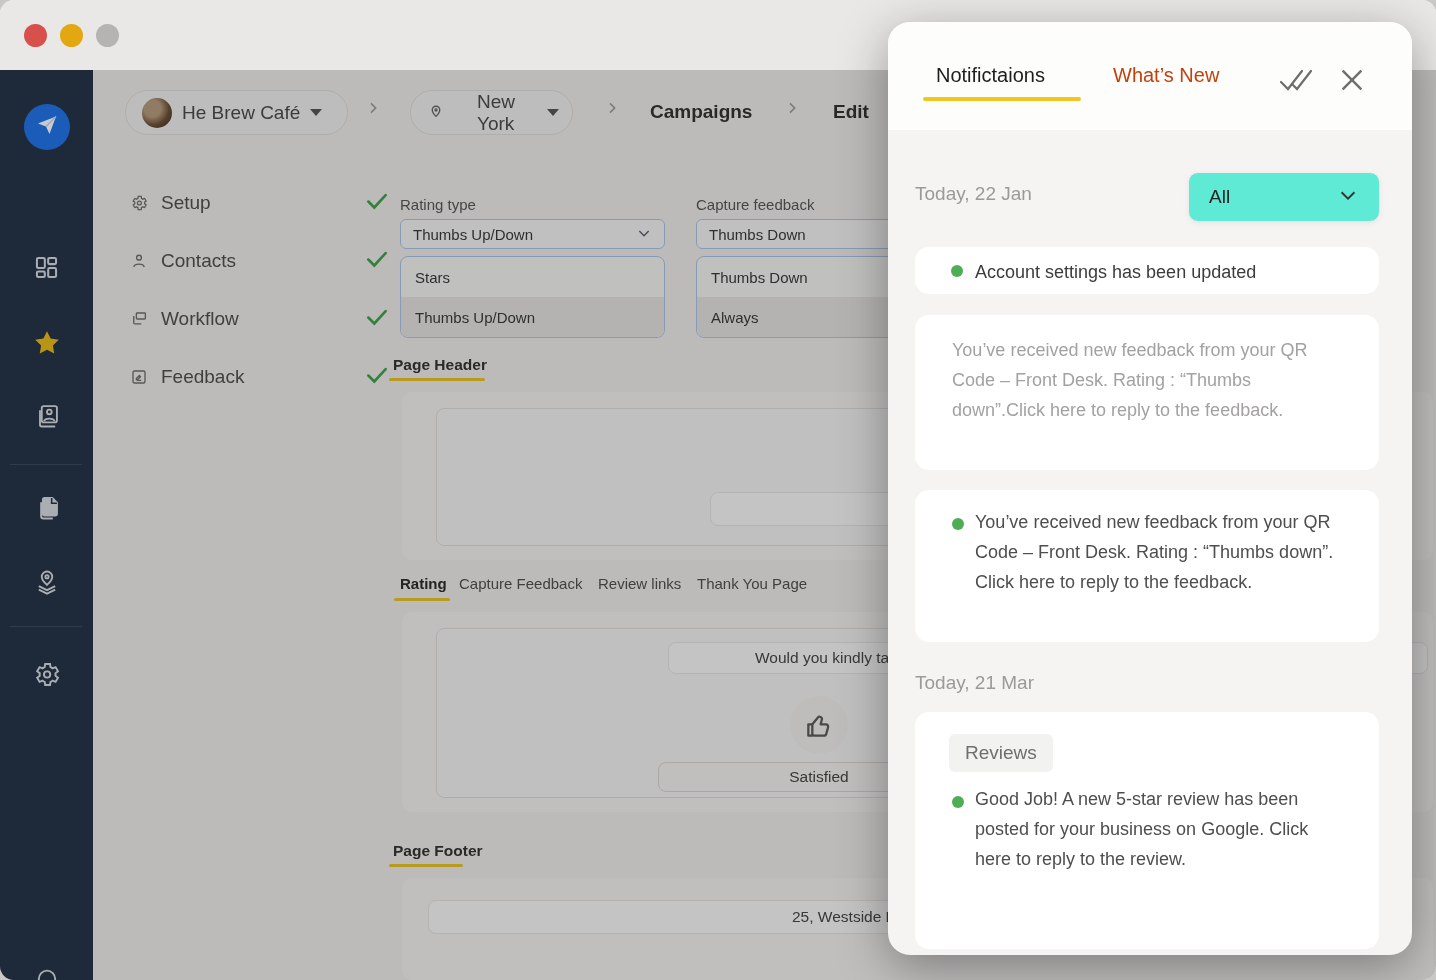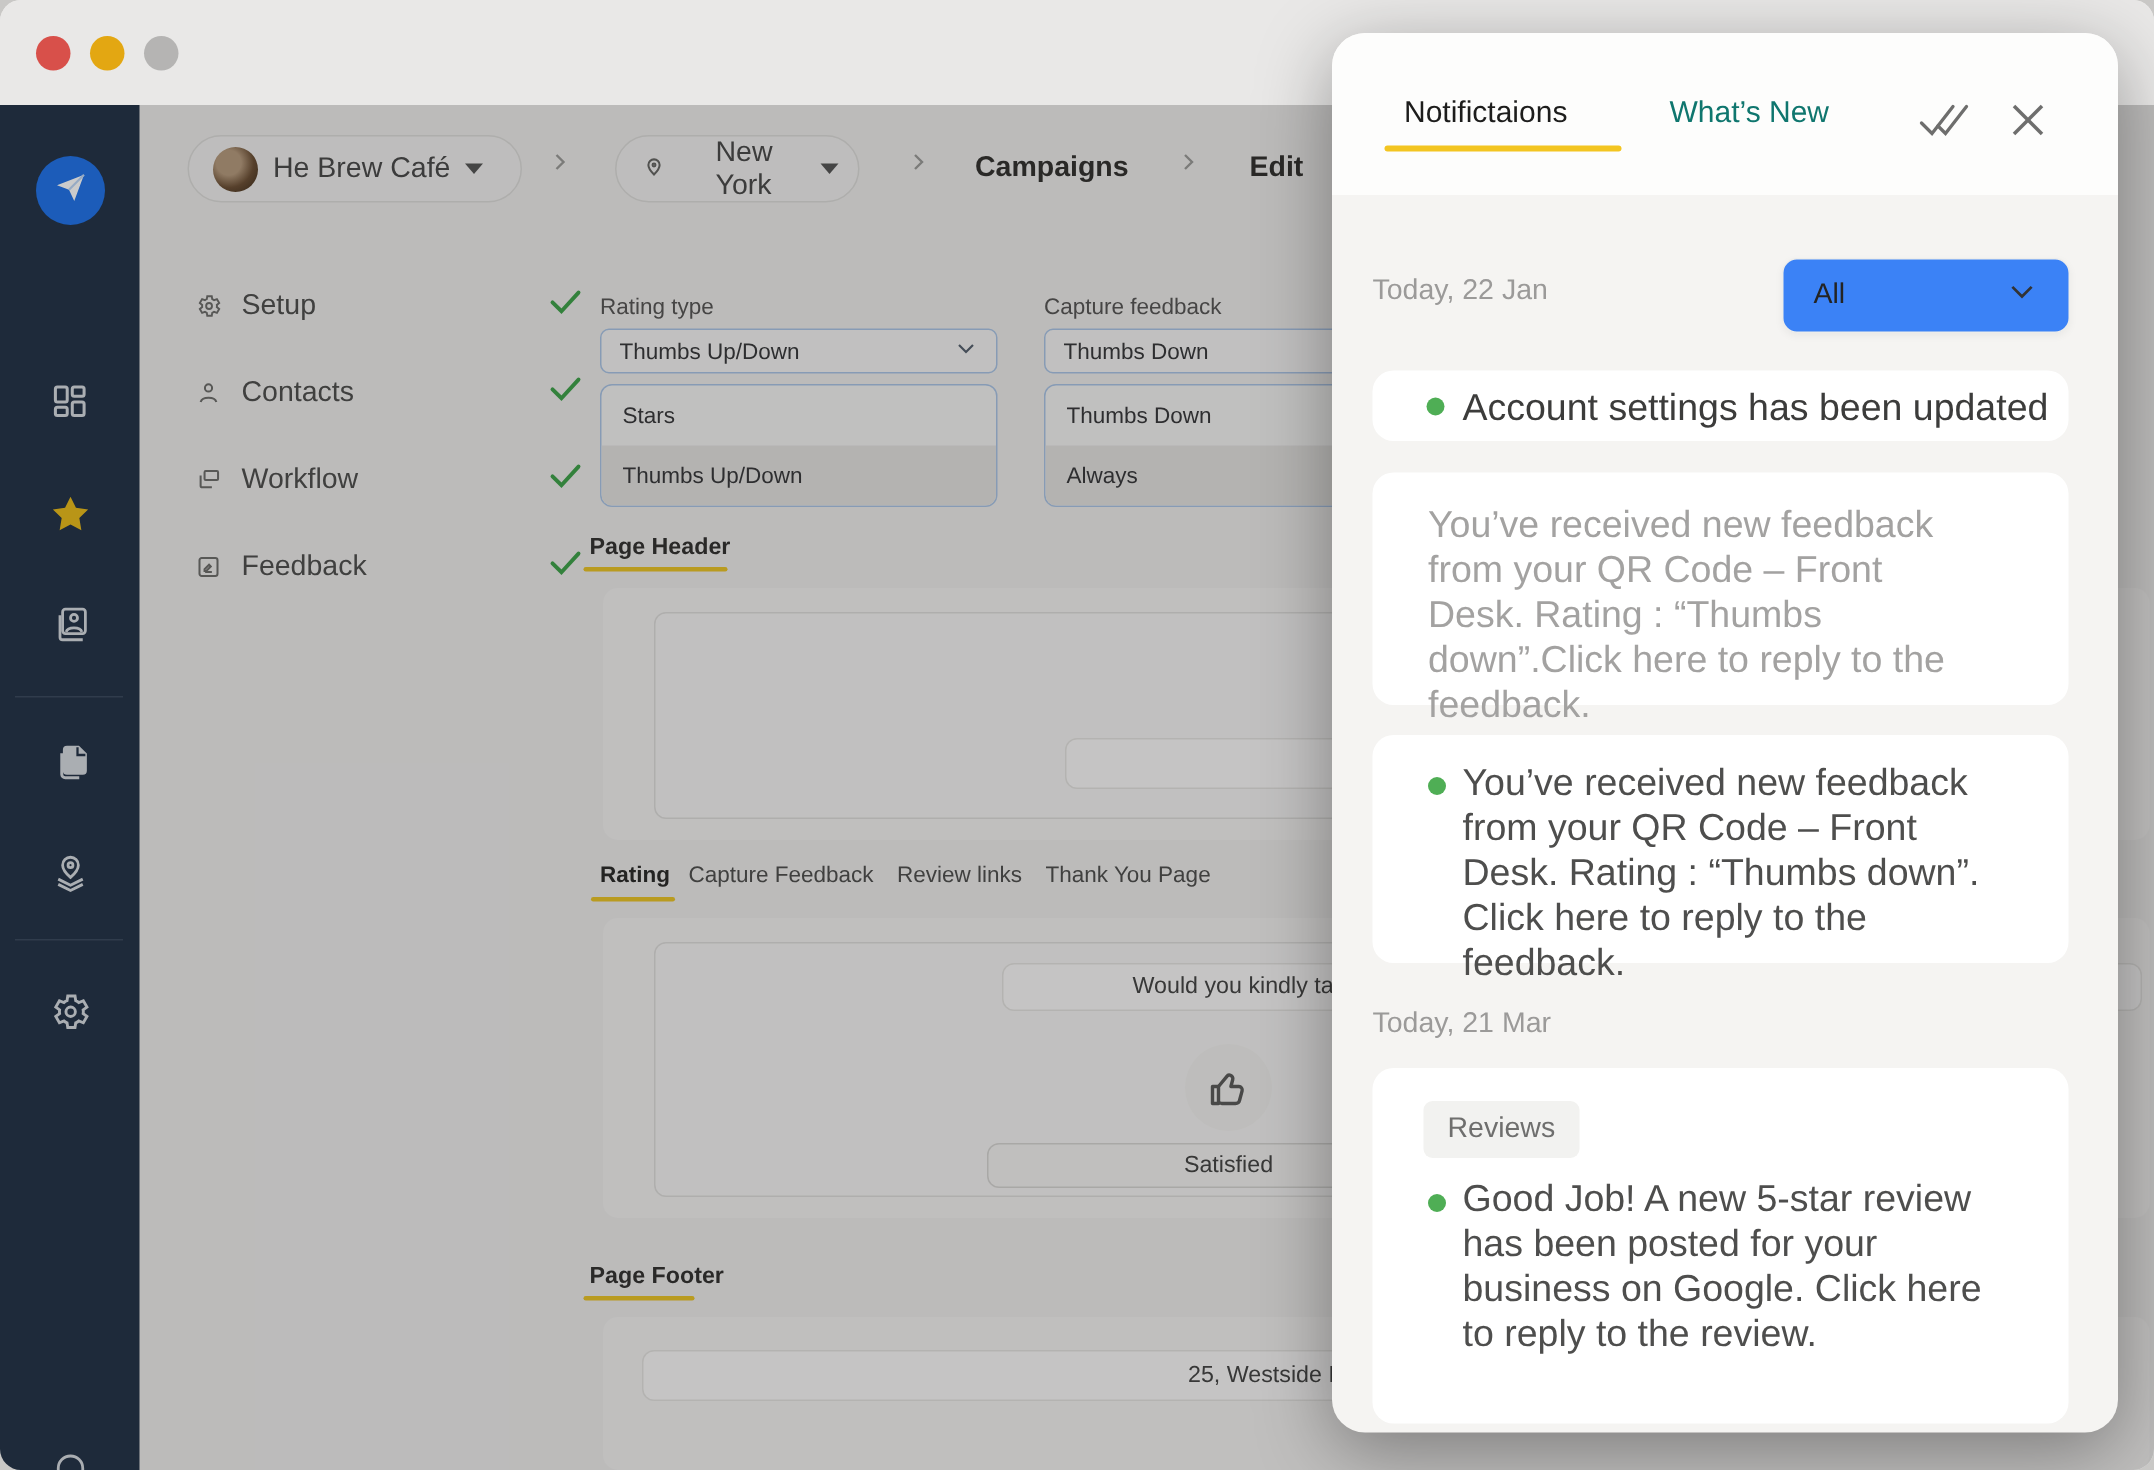--- a/index.html
+++ b/index.html
@@ -58,30 +58,30 @@
   .pill-btn { position:absolute; height:30px; border:1px solid #d4d3d1; border-radius:8px; display:flex; align-items:center; justify-content:center; font-size:15.5px; color:#454544; background:#f1f0ef; }
 
   
   .scrim { position:absolute; left:0; top:70px; right:0; bottom:0; background:rgba(10,10,10,0.21); z-index:40; }
 
   
   .panel { position:absolute; left:888px; top:22px; width:524px; height:933px; background:#f5f4f2; border-radius:22px; box-shadow:0 12px 50px rgba(0,0,0,0.35); z-index:100; overflow:hidden; }
   .panel-head { position:absolute; left:0; top:0; right:0; height:108px; background:#fdfdfc; }
   .ntab { position:absolute; top:42px; font-size:20px; }
   .ntab.active { font-weight:400; color:#1d1d1c; }
-  .ntab.idle { color:#0f766e; }
+  .ntab.idle { color:#c2410c; }
   .ntab-underline { position:absolute; left:35px; top:75px; width:158px; height:3.5px; background:#f3c521; border-radius:2px; }
   .icon-btn { position:absolute; top:42px; color:#6e6e6d; }
 
   .ngroup-date { position:absolute; left:27px; font-size:19px; color:#9b9a99; }
-  .nfilter { position:absolute; left:300px; width:192px; height:50px; background:#3b82f6; border-radius:10px; border:1px solid #ededeb; display:flex; align-items:center; padding:0 20px; font-size:19px; color:#242423; font-weight:500; box-shadow:0 2px 6px rgba(0,0,0,0.05);text-align:center; }
+  .nfilter { position:absolute; left:300px; width:192px; height:50px; background:#5eead4; border-radius:10px; border:1px solid #ededeb; display:flex; align-items:center; padding:0 20px; font-size:19px; color:#242423; font-weight:500; box-shadow:0 2px 6px rgba(0,0,0,0.05);text-align:center; }
   .nfilter .chev { margin-left:auto; }
   .ncard { position:absolute; left:27px; width:464px; background:#ffffff; border-radius:14px; }
   .ndot { position:absolute; width:12px; height:12px; border-radius:50%; background:#4fae55; }
-  .ntext { position:absolute; left:60px; font-size:25px; line-height:30px; width:360px; }
+  .ntext { position:absolute; left:60px; font-size:18px; line-height:30px; width:360px; }
   .ntext.unread { color:#4e4e4d; }
   .ntext.dark { color:#3c3c3b; }
   .ntext.read { color:#a3a2a1; left:37px; width:368px; }
   .ntag { position:absolute; left:34px; top:22px; background:#f2f2f0; border-radius:6px; padding:8px 16px; font-size:19px; color:#6f6f6e; }
 </style>
 </head>
 <body>
 
 <div class="window">
 

